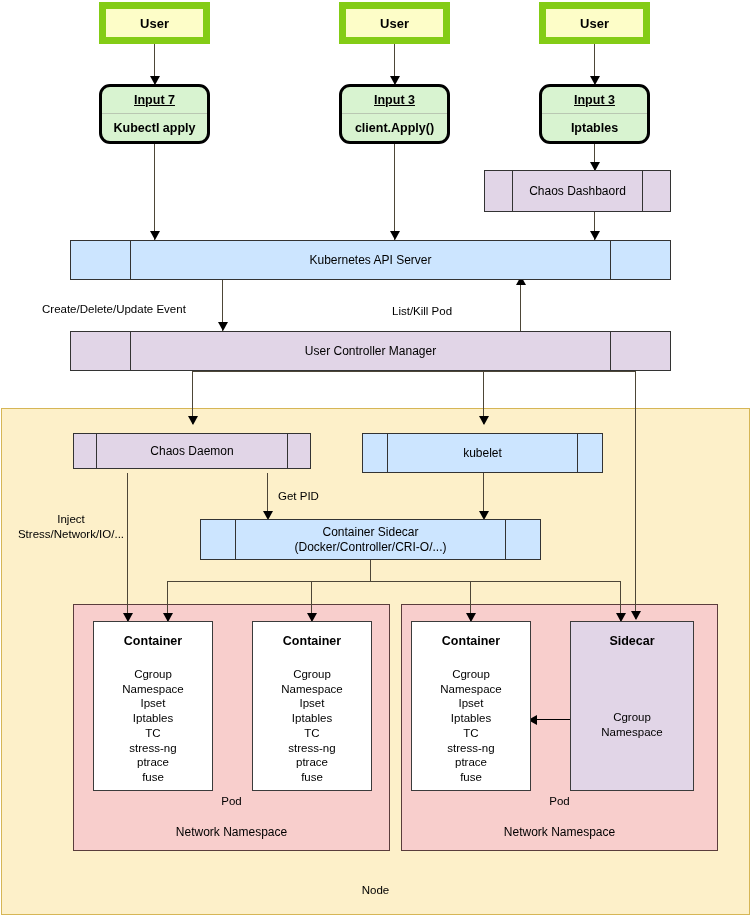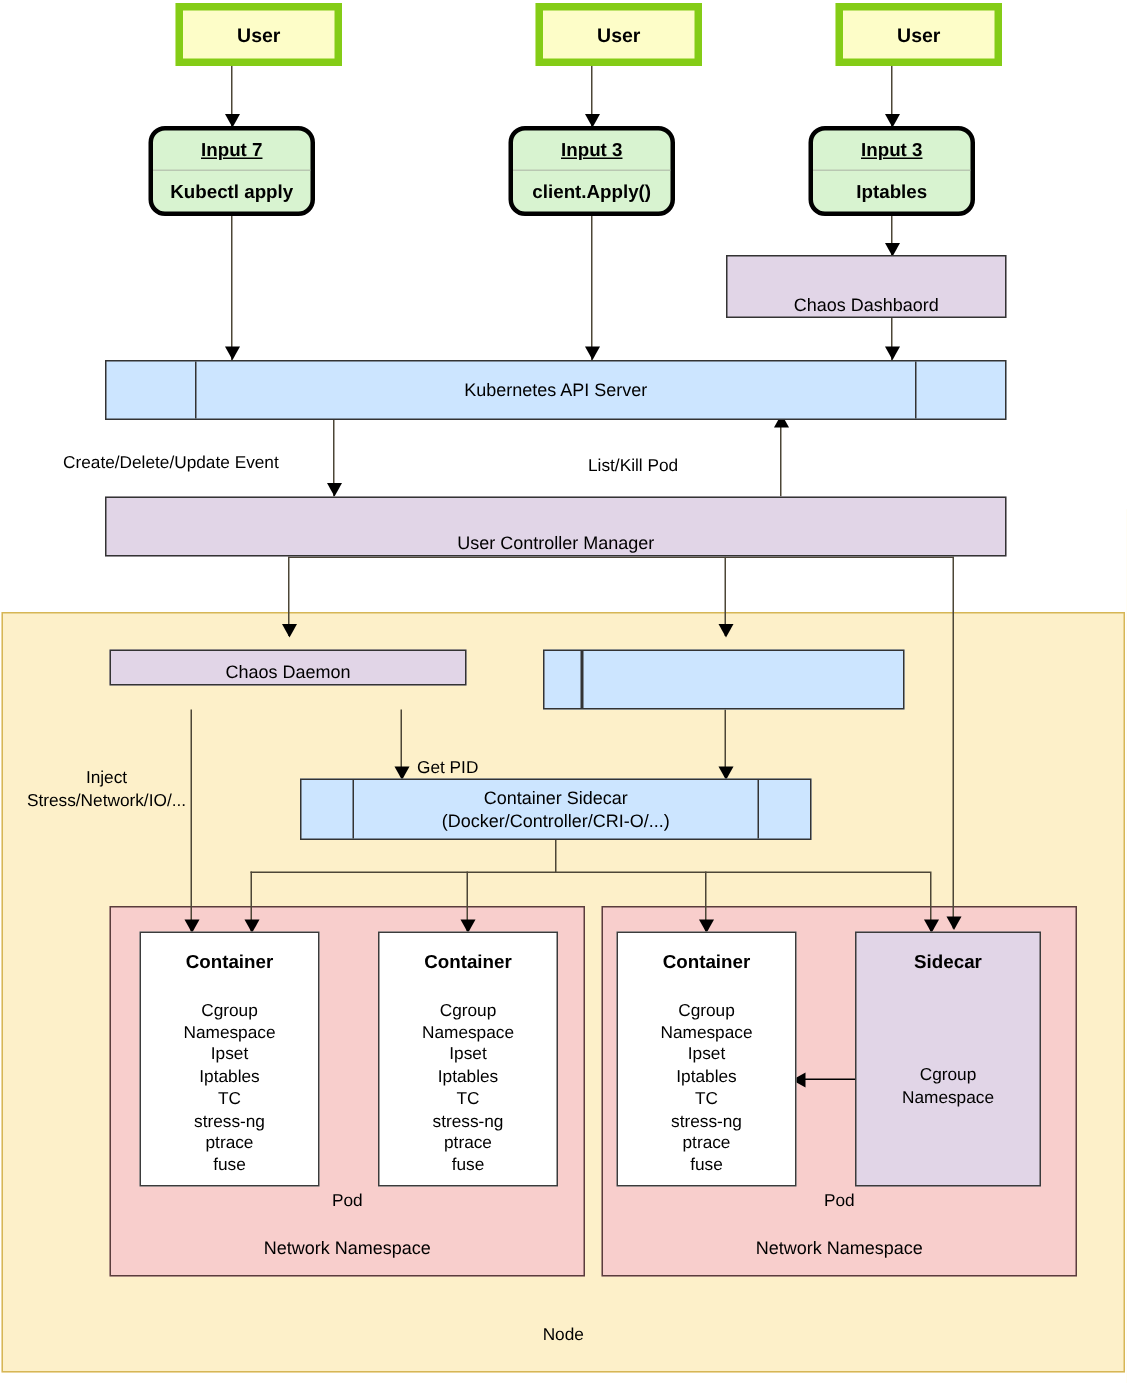--- a/index.html
+++ b/index.html
@@ -12,25 +12,24 @@
     width:751px;
     height:922px;
     background:#ffffff;
     overflow:hidden;
   }
   .box{position:absolute;box-sizing:border-box;display:flex;align-items:center;justify-content:center;text-align:center;}
 
   
   .user-box{
     background:#fdfdc8;
-    border:5px solid #84cc16;
+    border:7px solid #84cc16;
     font-size:13px;
     font-weight:bold;
     color:#000;
-    margin-left:18px;
   }
 
   
   .input-box{
     background:#d8f3d0;
     border:3px solid #000000;
     border-radius:11px;
     flex-direction:column;
     padding:0;
     overflow:hidden;
@@ -62,21 +61,21 @@
   .band .seg-r{border-left:1px solid #333333;box-sizing:border-box;}
   .band .seg-c{
     flex:1 1 auto;
     display:flex;align-items:center;justify-content:center;
     text-align:center;
     font-size:12px;color:#000;
     line-height:1.25;
     box-sizing:border-box;
   }
   .blue{background:#cce5ff;}
-  .purple{background:#e1d5e7;align-items:flex-end;}
+  .purple{background:#e1d5e7;}
 
   
   .node-region{
     position:absolute;
     background:#fdf0c9;
     border:1px solid #d6b656;
     box-sizing:border-box;
   }
   .pod-region{
     position:absolute;
@@ -243,32 +242,33 @@
   </div>
 
   <div class="band purple" style="left:70px;top:331px;width:601px;height:40px;">
     <div class="seg-l" style="width:60px;"></div>
     <div class="seg-c">User Controller Manager</div>
     <div class="seg-r" style="width:60px;"></div>
   </div>
 
   <div class="label" style="left:42px;top:303px;">Create/Delete/Update Event</div>
   <div class="label" style="left:392px;top:305px;">List/Kill Pod</div>
-  <div class="label" style="left:278px;top:490px;margin-top:16px;">Get PID</div>
+  <div class="label" style="left:278px;top:490px;">Get PID</div>
   <div class="label" style="left:6px;top:513px;width:130px;">Inject</div>
   <div class="label" style="left:2px;top:528px;width:138px;">Stress/Network/IO/...</div>
 
-  <div class="band purple" style="left:73px;top:433px;width:238px;height:24px;">
+  <div class="band purple" style="left:73px;top:433px;width:238px;height:36px;">
     <div class="seg-l" style="width:23px;"></div>
     <div class="seg-c">Chaos Daemon</div>
     <div class="seg-r" style="width:23px;"></div>
   </div>
 
   <div class="band blue" style="left:362px;top:433px;width:241px;height:40px;">
     <div class="seg-l" style="width:25px;"></div>
+    <div class="seg-c">kubelet</div>
     <div class="seg-r" style="width:25px;"></div>
   </div>
 
   <div class="band blue" style="left:200px;top:519px;width:341px;height:41px;">
     <div class="seg-l" style="width:35px;"></div>
     <div class="seg-c">
       <div>
         <div>Container Sidecar</div>
         <div>(Docker/Controller/CRI-O/...)</div>
       </div>

